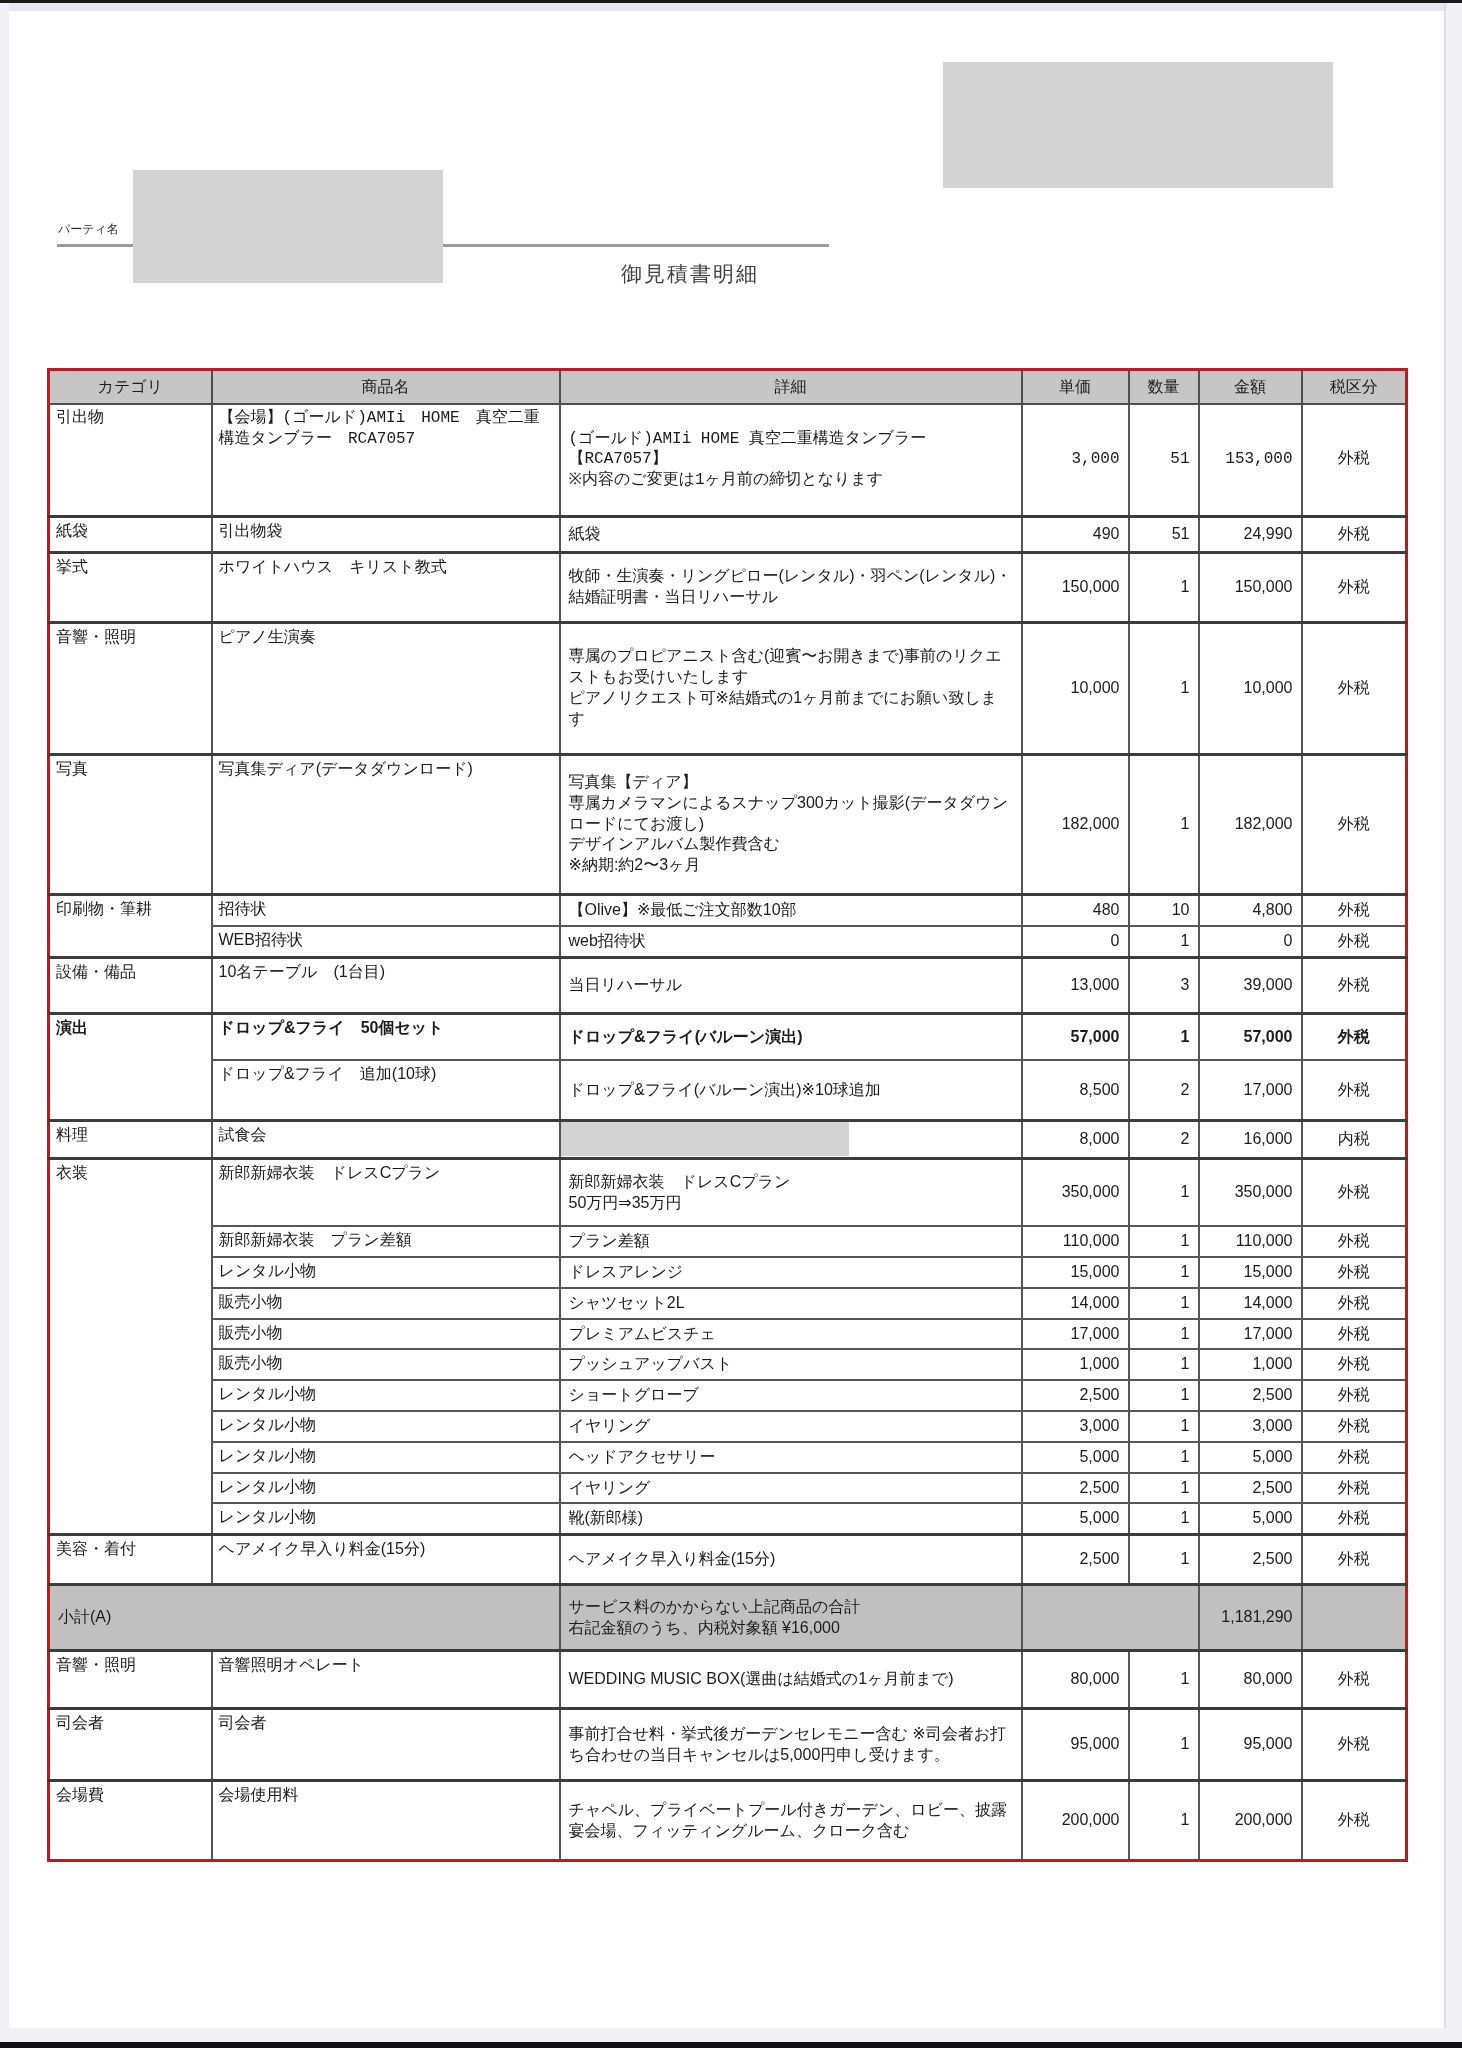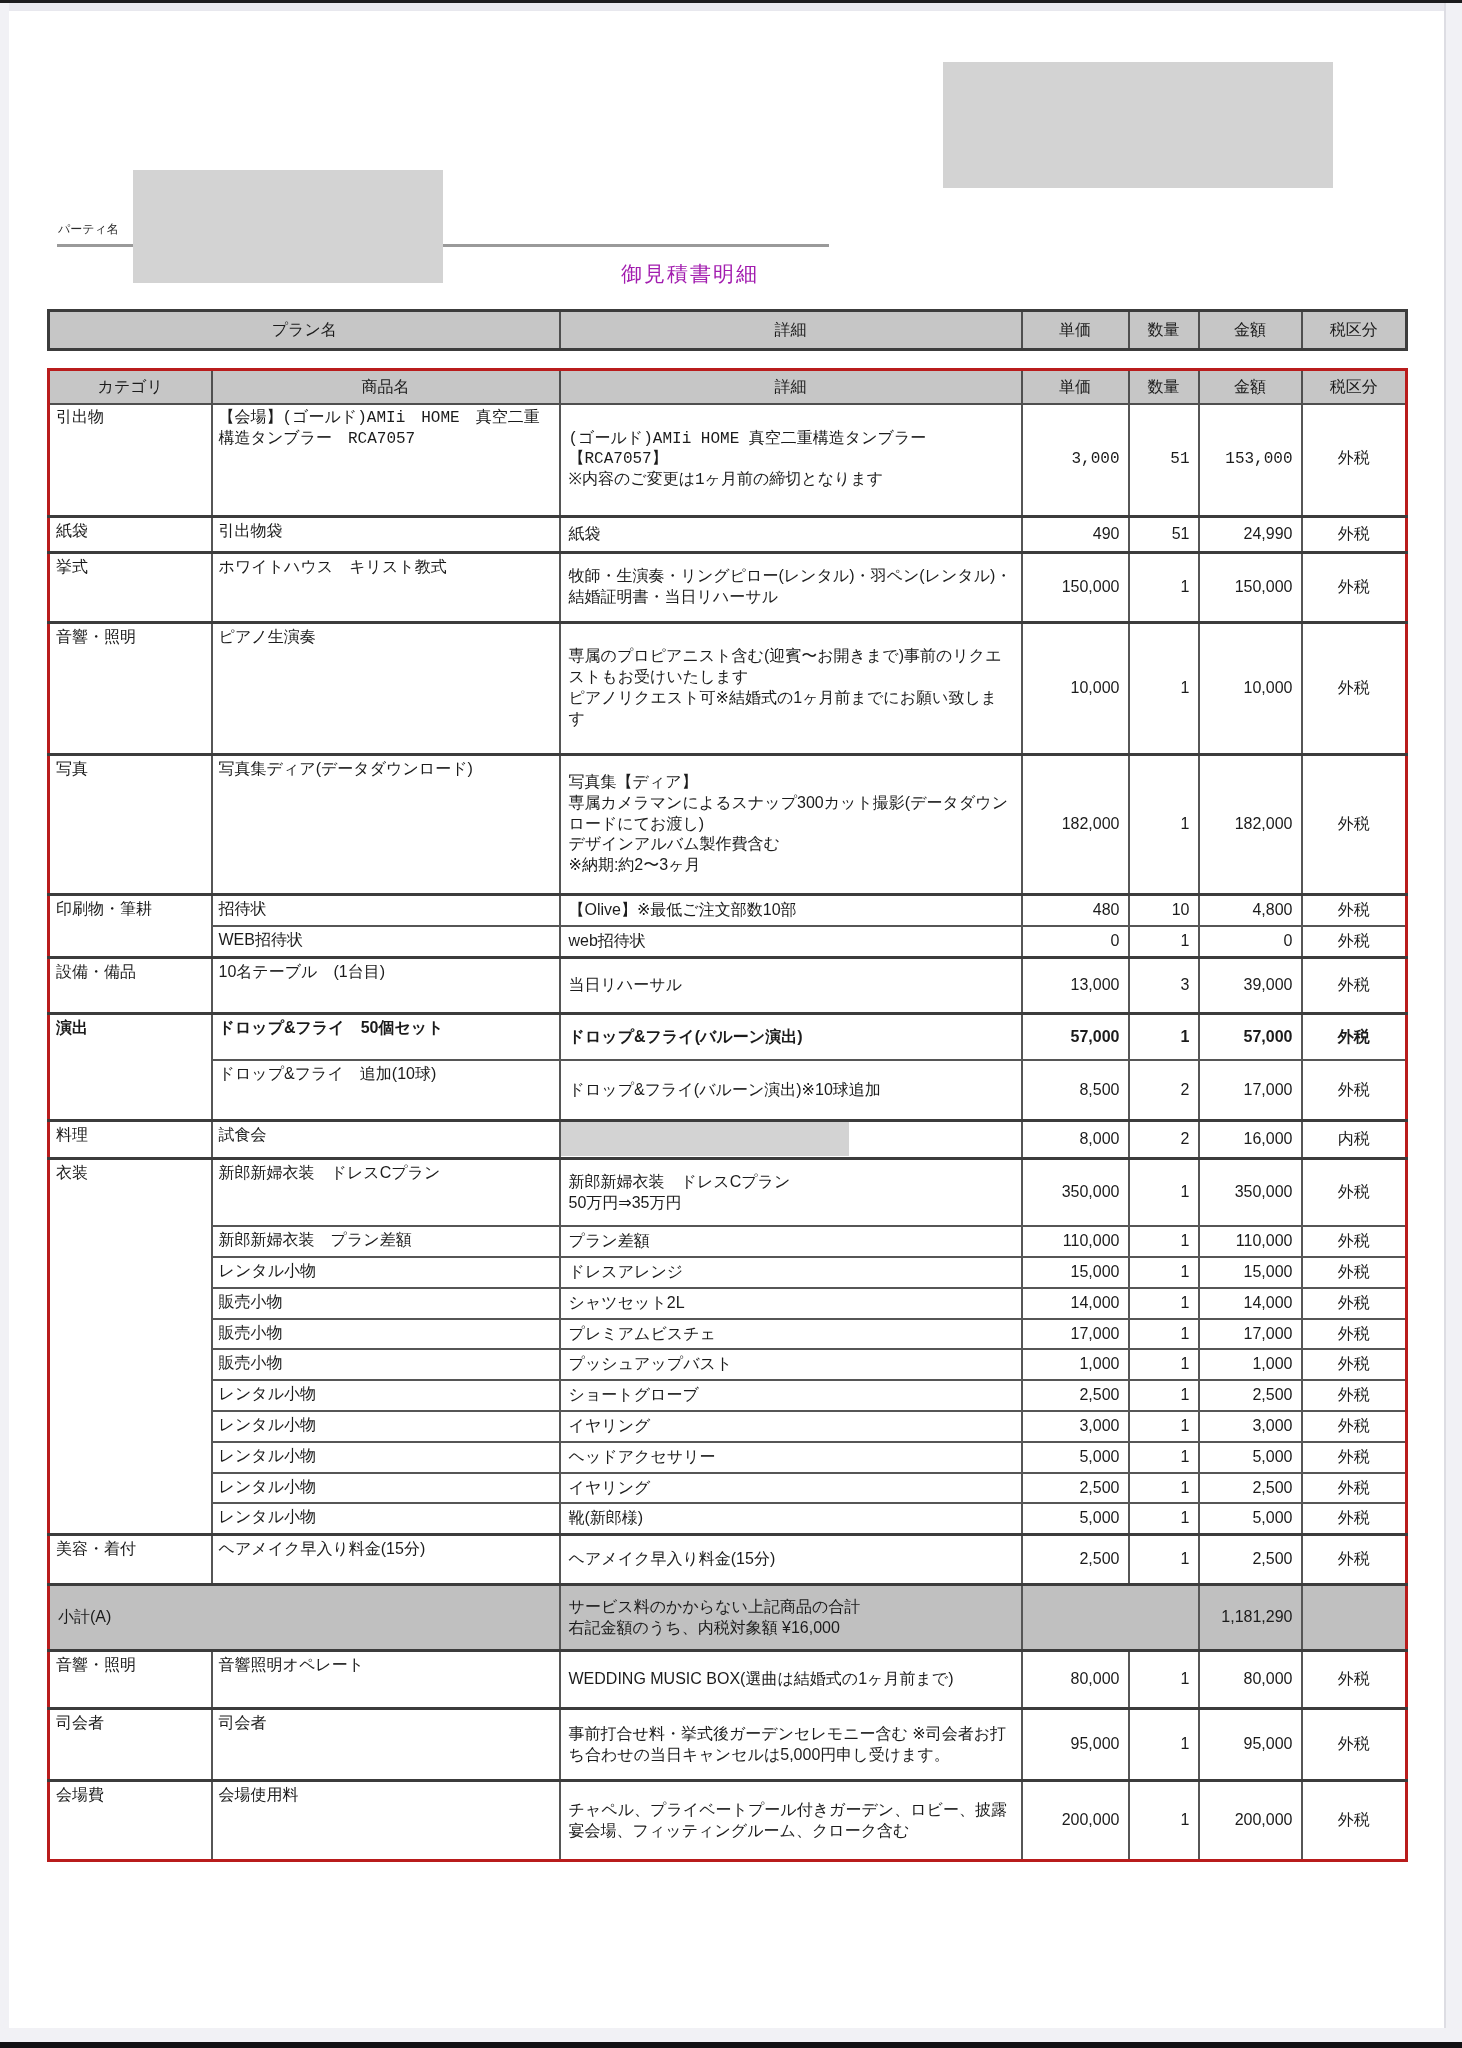--- a/index.html
+++ b/index.html
@@ -13,21 +13,21 @@
   .edge-bottom-light{position:absolute;left:0;top:2028px;width:1462px;height:14px;background:#f1f1f5;}
   .edge-bottom-dark{position:absolute;left:0;top:2042px;width:1462px;height:6px;background:#111113;}
 
   .redact{position:absolute;background:#d3d3d3;}
   .redact-header{left:943px;top:62px;width:390px;height:126px;}
   .redact-name{left:133px;top:170px;width:310px;height:113px;z-index:3;}
 
   .party-label{position:absolute;left:58px;top:221px;font-size:12px;color:#2a2a2a;z-index:2;}
   .party-line{position:absolute;left:57px;top:244px;width:772px;height:3px;background:#9a9a9a;z-index:1;}
   .doc-title{position:absolute;left:540px;top:260px;width:300px;text-align:center;
-             font-size:21px;letter-spacing:2px;color:#a21caf;}
+             font-size:21px;letter-spacing:2px;color:#404040;}
 
   table{border-collapse:collapse;table-layout:fixed;}
   .plan-header-table{position:absolute;left:47px;top:309px;width:1358px;border:3px solid #3c3c3c;}
   .plan-header-table th{background:#c6c6c6;border:2px solid #4f4f4f;height:36px;
       font-size:16px;font-weight:400;text-align:center;vertical-align:middle;padding:0;}
 
   .main-table{position:absolute;left:47px;top:368px;width:1358px;border:3px solid #b91c1c;}
   .main-table th{background:#c6c6c6;border:2px solid #4f4f4f;height:32px;
       font-size:16px;font-weight:400;text-align:center;vertical-align:middle;padding:0;}
   .main-table td{border:2px solid #565656;font-size:16px;line-height:1.3;overflow:hidden;}
@@ -56,40 +56,20 @@
   <div class="edge-bottom-light"></div>
   <div class="edge-bottom-dark"></div>
 
   <div class="redact redact-header"></div>
   <div class="redact redact-name"></div>
 
   <div class="party-label">パーティ名</div>
   <div class="party-line"></div>
   <div class="doc-title">御見積書明細</div>
 
-  <table class="plan-header-table">
-    <colgroup>
-      <col style="width:511px">
-        <col style="width:462px">
-        <col style="width:107px">
-      <col style="width:70px">
-        <col style="width:103px">
-        <col style="width:105px">
-    </colgroup>
-    <tbody>
-        <tr>
-      <th>プラン名</th>
-      <th>詳細</th>
-      <th>単価</th>
-      <th>数量</th>
-      <th>金額</th>
-      <th>税区分</th>
-    </tr>
-  </tbody>
-    </table>
 
   <table class="main-table">
     <colgroup>
       <col style="width:163px">
         <col style="width:348px">
         <col style="width:462px">
       <col style="width:107px">
         <col style="width:70px">
         <col style="width:103px">
         <col style="width:105px">

